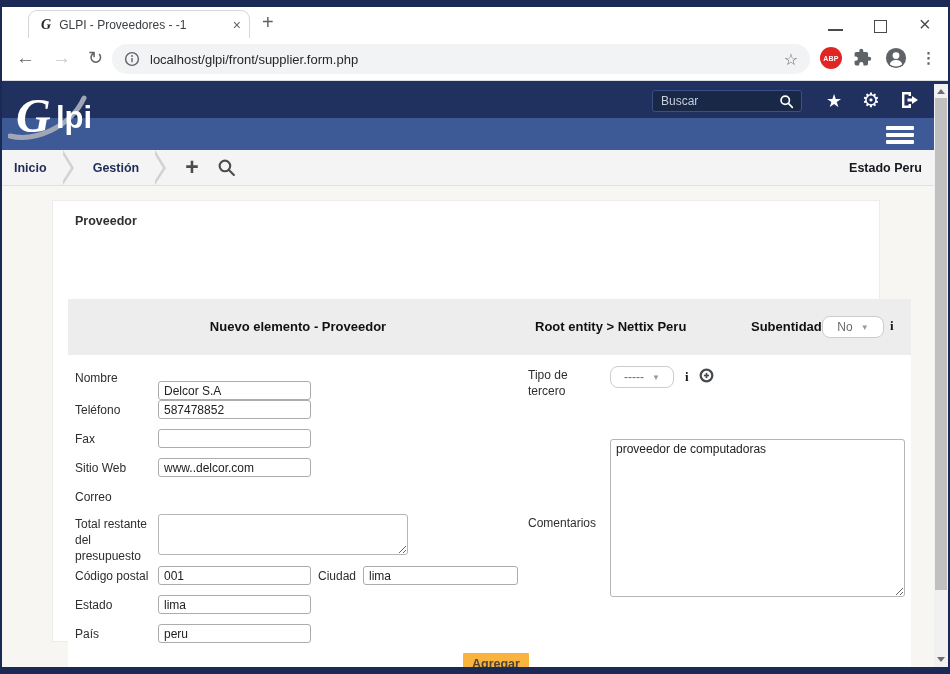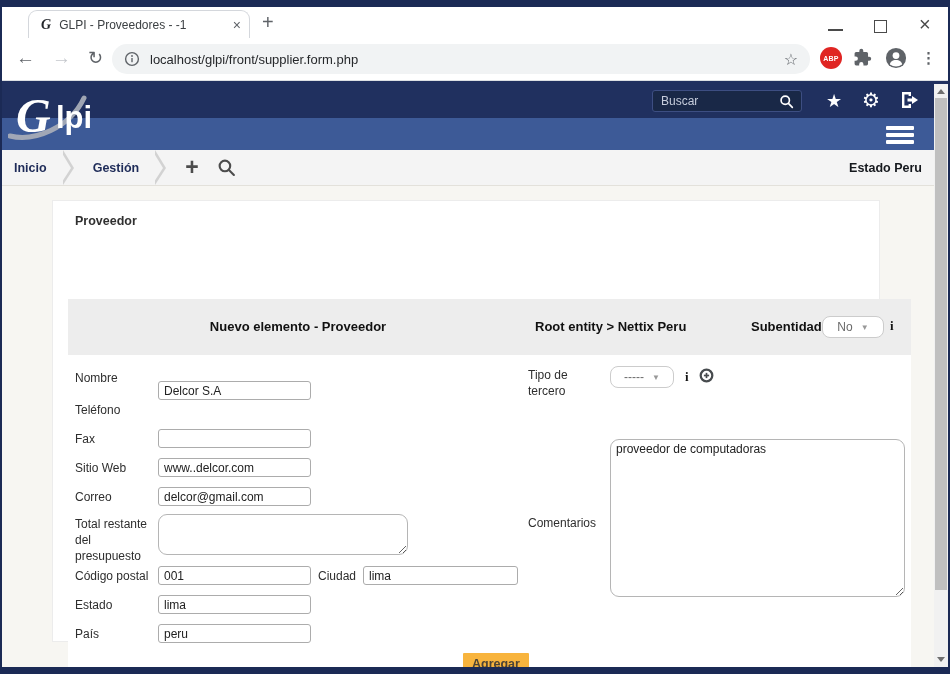--- a/index.html
+++ b/index.html
@@ -73,21 +73,21 @@
   .form-tab-label{position:absolute;left:73px;top:28px;font-weight:bold;font-size:12.5px;color:#303030;}
   .ftable{position:absolute;left:66px;top:76px;width:843px;}
   .fhead{height:56px;background:#ededed;position:relative;margin-top:37px;}
   .fhead-title{position:absolute;left:60px;top:20px;width:340px;text-align:center;font-weight:bold;font-size:13px;color:#111;}
   .fhead-entity{position:absolute;left:467px;top:20px;font-weight:bold;font-size:13px;color:#111;}
   .fhead-sub{position:absolute;left:683px;top:20px;font-weight:bold;font-size:13px;color:#111;}
   .fbody{height:327px;background:#fff;position:relative;}
   .flabel{position:absolute;font-size:12px;color:#2e2e2e;line-height:1.35;}
   .inp{position:absolute;height:19px;width:153px;border:1px solid #acacac;border-radius:3px;
        font-size:12px;color:#222;padding:0 5px;box-sizing:border-box;font-family:inherit;background:#fff;}
-  .ta{position:absolute;border:1px solid #b5b5b5;border-radius:9px;font-size:12px;color:#222;
+  .ta{position:absolute;border:1px solid #b5b5b5;border-radius:3px;font-size:12px;color:#222;
       padding:2px 5px;box-sizing:border-box;font-family:inherit;background:#fff;resize:both;}
   .dd{position:absolute;height:22px;background:#fff;border:1px solid #ccc;border-radius:8px;
       box-sizing:border-box;display:flex;align-items:center;justify-content:center;font-size:12px;color:#6a6a6a;}
   .dd .arrow{font-size:8px;color:#999;margin-left:8px;}
   .i-icon{position:absolute;font:bold 13px "Liberation Serif",serif;color:#141414;}
   .plus-circle{position:absolute;}
   .btn-submit{position:absolute;background:#f8b43d;border:none;color:#4c4436;font-weight:bold;
               font-size:12.5px;padding:4px 9px;border-radius:1px;font-family:inherit;}
   
   .sb{left:934px;top:84px;width:14px;height:583px;background:#f1f1f1;z-index:40;}
@@ -202,29 +202,29 @@
           <span class="arrow">▼</span>
         </div>
         <span class="i-icon" style="left:822px;top:19px;">i</span>
       </div>
 
       <div class="fbody">
         <span class="flabel" style="left:7px;top:15px;">Nombre</span>
         <input class="inp" style="left: 90px; top: 13px; margin-top: 13px;" value="Delcor S.A">
 
         <span class="flabel" style="left:7px;top:47px;">Teléfono</span>
+        <input class="inp" style="left: 90px; top: 45px;" value="587478852">
 
         <span class="flabel" style="left:7px;top:76px;">Fax</span>
         <input class="inp" style="left: 90px; top: 74px;" value="">
 
         <span class="flabel" style="left:7px;top:105px;">Sitio Web</span>
         <input class="inp" style="left: 90px; top: 103px;" value="www..delcor.com">
 
         <span class="flabel" style="left:7px;top:134px;">Correo</span>
-        <input class="inp" style="left: 90px; top: 132px;" value="delcor@gmail.com">
 
         <span class="flabel" style="left:7px;top:161px;width:84px;">Total restante del presupuesto</span>
         <textarea class="ta" style="left: 90px; top: 159px; width: 250px; height: 41px;"></textarea>
 
         <span class="flabel" style="left:7px;top:213px;">Código postal</span>
         <input class="inp" style="left: 90px; top: 211px;" value="001">
         <span class="flabel" style="left:250px;top:213px;">Ciudad</span>
         <input class="inp" style="left: 295px; top: 211px; width: 155px;" value="lima">
 
         <span class="flabel" style="left:7px;top:242px;">Estado</span>

